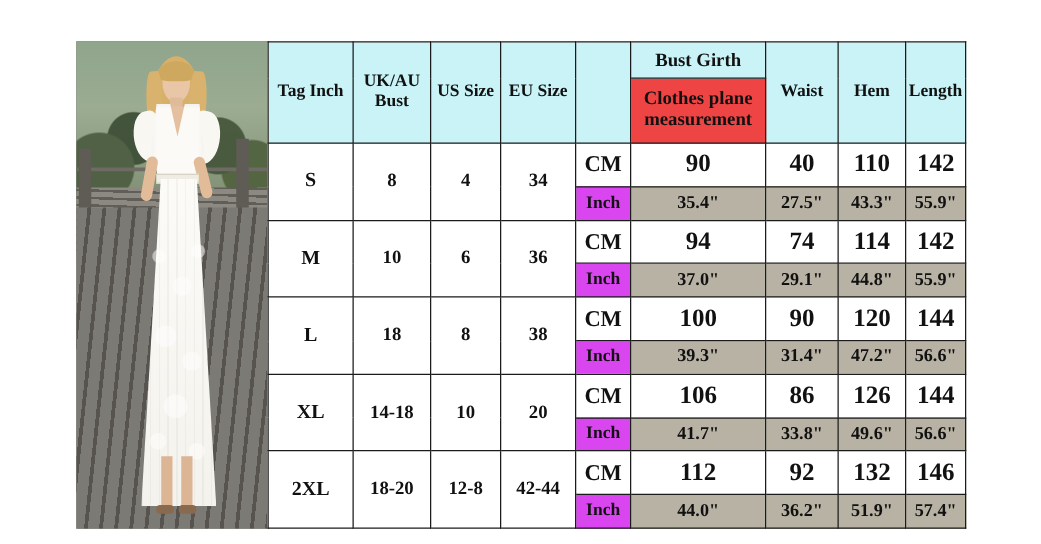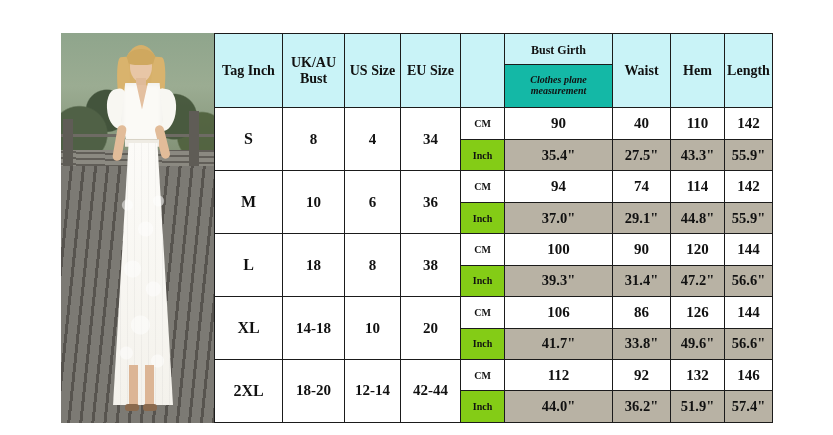--- a/index.html
+++ b/index.html
@@ -245,41 +245,40 @@
     font-weight: bold;
     color: #111111;
   }
   .hdr {
     background: #c9f3f7;
     font-size: 15px;
   }
   .hdr.small { font-size: 14px; line-height: 1.15; }
   .bust-title {
     background: #c9f3f7;
-    font-size: 12px;
+    font-size: 15px;
     font-weight: bold;
     padding: 3px 0 1px;
   }
   .bust-sub {
-    background: #14b8a6;
-    font-size: 10px;
+    background: #ef4444;
+    font-size: 15px;
     font-weight: bold;
     line-height: 1.12;
     padding: 1px 4px 3px;
-    font-style: italic;
   }
   .unit-cm {
     background: #ffffff;
-    font-size: 10px;
+    font-size: 18px;
   }
   .unit-inch {
-    background: #84cc16;
-    font-size: 10px;
-  }
-  .val-cm { background: #ffffff; font-size: 15px; }
+    background: #d946ef;
+    font-size: 14px;
+  }
+  .val-cm { background: #ffffff; font-size: 20px; }
   .val-in { background: #b8b2a4; font-size: 14.5px; }
   .tag { font-size: 16px; background: #ffffff; }
   .szval { font-size: 15px; background: #ffffff; }
 </style>
 </head>
 <body>
 
 <div class="page">
 
   <div class="photo">
@@ -416,21 +415,21 @@
         <td class="unit-inch">Inch</td>
         <td class="val-in">41.7"</td>
         <td class="val-in">33.8"</td>
         <td class="val-in">49.6"</td>
         <td class="val-in">56.6"</td>
       </tr>
 
       <tr>
         <td class="tag" rowspan="2">2XL</td>
         <td class="szval" rowspan="2">18-20</td>
-        <td class="szval" rowspan="2">12-14</td>
+        <td class="szval" rowspan="2">12-8</td>
         <td class="szval" rowspan="2">42-44</td>
         <td class="unit-cm">CM</td>
         <td class="val-cm">112</td>
         <td class="val-cm">92</td>
         <td class="val-cm">132</td>
         <td class="val-cm">146</td>
       </tr>
       <tr>
         <td class="unit-inch">Inch</td>
         <td class="val-in">44.0"</td>

